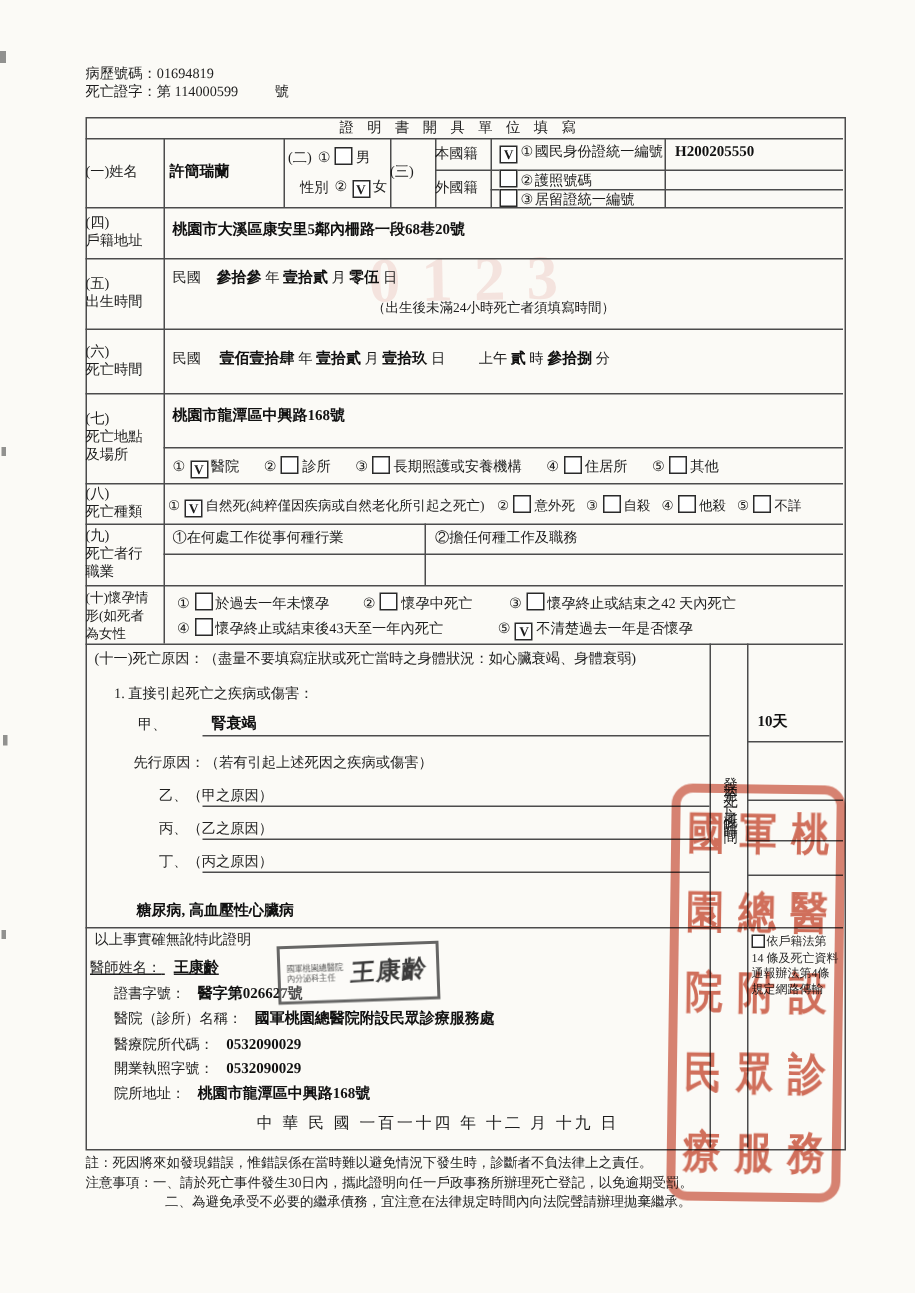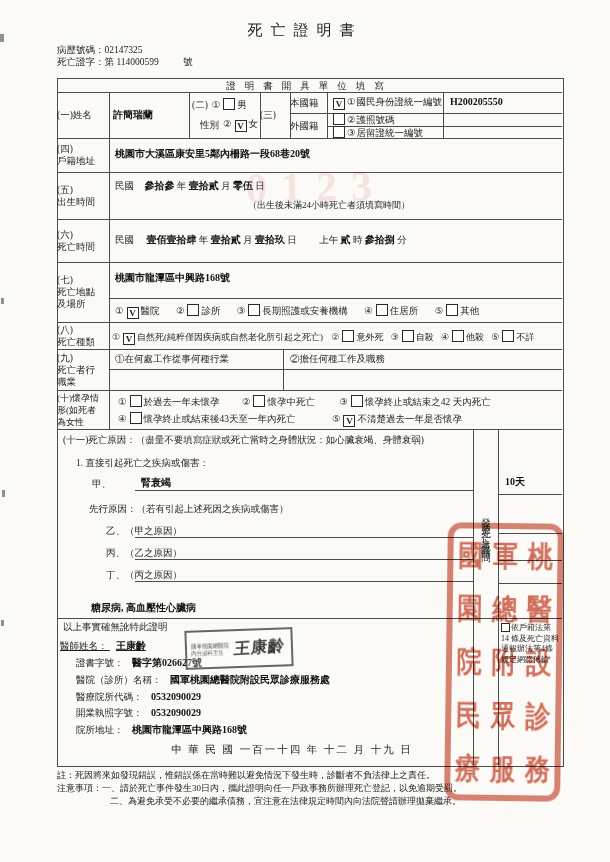--- a/index.html
+++ b/index.html
@@ -40,23 +40,22 @@
 
 <div class="sheet">
 
   <div class="artifact" style="left:0;top:34px;width:4px;height:8px;"></div>
   <div class="artifact" style="left:1px;top:298px;width:3px;height:6px;"></div>
   <div class="artifact" style="left:2px;top:490px;width:3px;height:7px;"></div>
   <div class="artifact" style="left:1px;top:620px;width:3px;height:6px;"></div>
 
   <div class="wm">0123</div>
 
-  <div class="t" style="left:0;top:24px;width:610px;text-align:center;font-size:15px;letter-spacing:8px;">死亡證明書</div>
   <div class="t" style="left:57px;top:44px;">
-    <span>病歷號碼：</span><span>02147325</span>
+    <span>病歷號碼：</span><span>01694819</span>
   </div>
   <div class="t" style="left:57px;top:56px;">
     <span>死亡證字：第</span>
     <span>114000599</span>
     <span style="margin-left:22px;">號</span>
   </div>
 
   <div class="abs" style="left:57px;top:78px;width:505px;height:687px;border:1px solid #4c4c4c;"></div>
 
   <div class="hl" style="left:57px;top:92px;width:505px;"></div>

